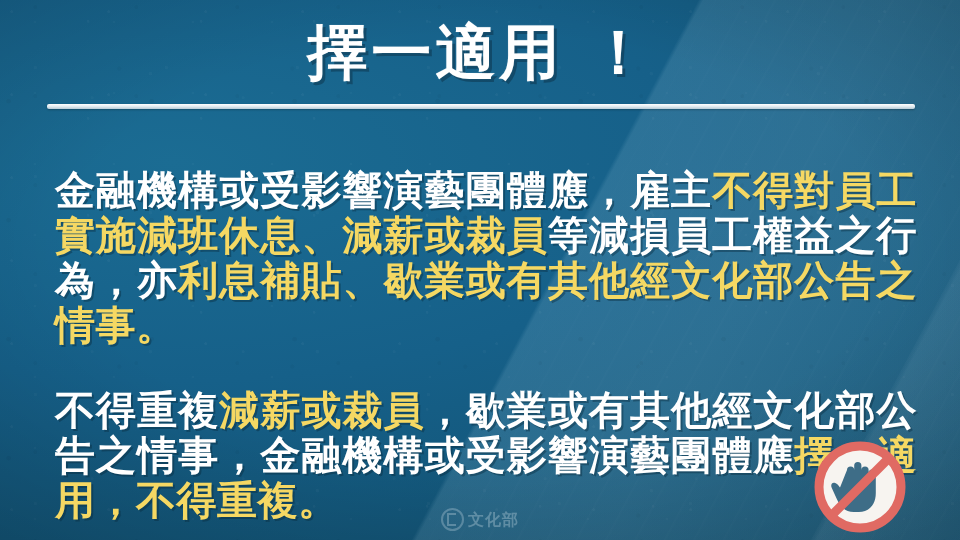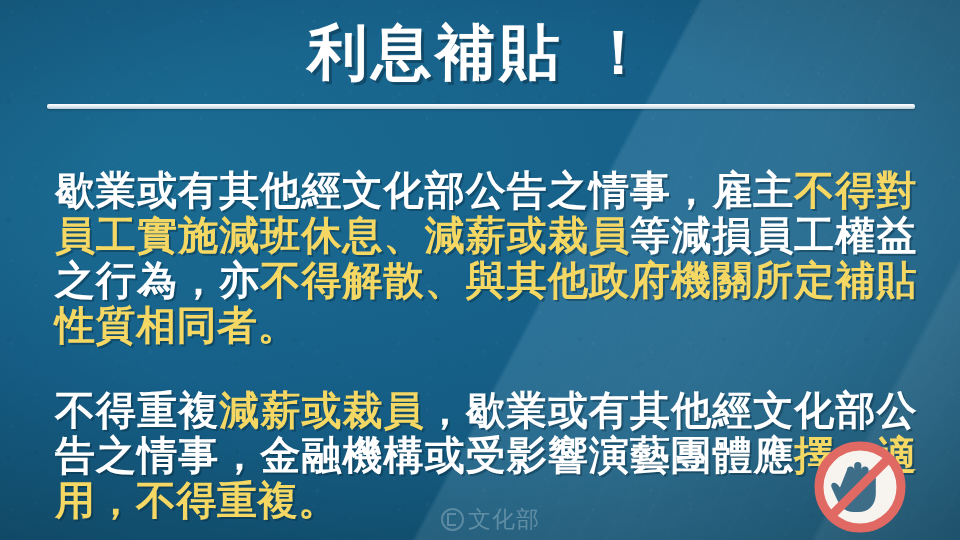--- a/index.html
+++ b/index.html
@@ -168,47 +168,47 @@
   .wm-mark::before {
     content: "";
     position: absolute;
     left: 4px; top: 3px;
     width: 7px; height: 9px;
     border-left: 2.5px solid rgba(235,245,250,0.9);
     border-top: 2.5px solid rgba(235,245,250,0.9);
     border-bottom: 2.5px solid rgba(235,245,250,0.9);
   }
   .wm-text {
-    font-size: 23px;
-    font-weight: 400;
+    font-size: 16px;
+    font-weight: 700;
     color: rgba(238,247,252,0.92);
     letter-spacing: 1px;
     line-height: 19px;
     white-space: nowrap;
     text-align: center;
   }
 </style>
 </head>
 <body>
 
 <div id="slide">
 
   <div class="bg-base"></div>
   <div class="bg-wedge"></div>
   <div class="bg-wedge2"></div>
   <div class="bg-streaks"></div>
   <div class="bg-speckle"></div>
   <div class="bg-vignette"></div>
 
-  <div class="title">利息補貼 ！</div>
+  <div class="title">擇一適用 ！</div>
 
   <div class="divider"></div>
 
   <div class="body">
-    <p class="para"><span>歇業或有其他經文化部公告之情事，雇主</span><span class="hl">不得對員工實施減班休息、減薪或裁員</span><span>等減損員工權益之行為，亦</span><span class="hl">不得解散、與其他政府機關所定補貼性質相同者。</span></p>
+    <p class="para"><span>金融機構或受影響演藝團體應，雇主</span><span class="hl">不得對員工實施減班休息、減薪或裁員</span><span>等減損員工權益之行為，亦</span><span class="hl">利息補貼、歇業或有其他經文化部公告之情事。</span></p>
     <p class="para"><span>不得重複</span><span class="hl">減薪或裁員</span><span>，歇業或有其他經文化部公告之情事，金融機構或受影響演藝團體應</span><span class="hl">擇一適用，不得重複。</span></p>
   </div>
 
   <svg class="stop-icon" viewBox="0 0 100 100">
     <circle cx="50" cy="50" r="41" fill="#f7f4f0"></circle>
     <circle cx="50" cy="50" r="41" fill="none" stroke="#e06a63" stroke-width="9"></circle>
     <g>
       <path d="M37 33 a3.6 3.6 0 0 1 7.2 0 v-4.5 a3.6 3.6 0 0 1 7.2 0 v4.5
                a3.6 3.6 0 0 1 7.2 0 v3 a3.6 3.6 0 0 1 7.2 0
                v20 c0 12 -7 19 -17 19 h-5 c-9 0 -14 -6 -17 -13

